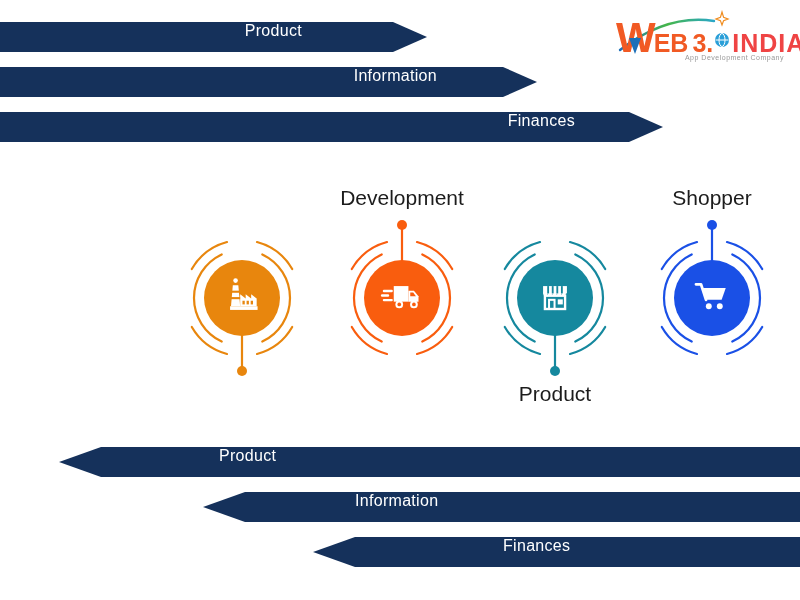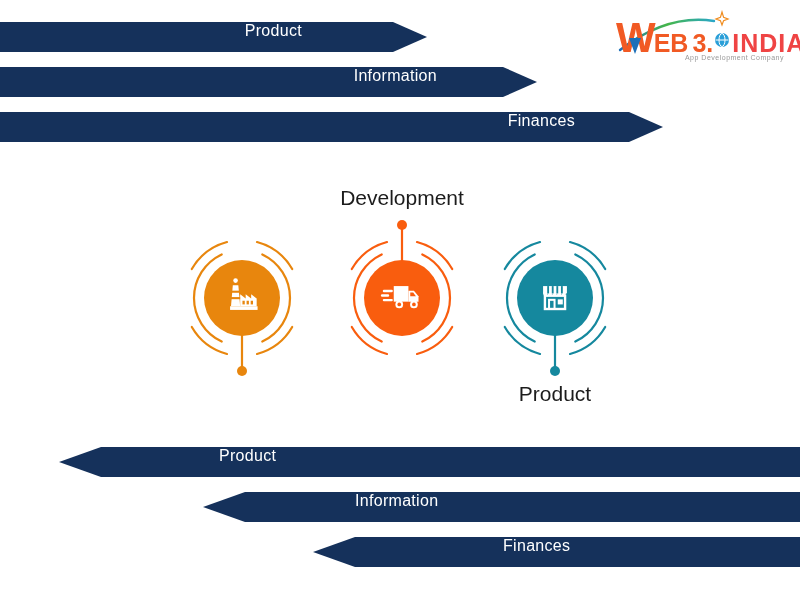--- a/index.html
+++ b/index.html
@@ -207,20 +207,27 @@
   </div>
 
   <div class="node n4" style="color: rgb(21, 136, 158);">
     <div class="node-label below">Product</div>
     <svg class="node-art" viewBox="0 0 150 230">
       <use href="#ring-down"></use>
       <use x="53" y="91" width="44" height="44" href="#storefront-icon"></use>
     </svg>
   </div>
 
+  <div class="node n5" style="color: rgb(26, 80, 230);">
+    <div class="node-label above">Shopper</div>
+    <svg class="node-art" viewBox="0 0 150 230">
+      <use href="#ring-up"></use>
+      <use x="53" y="91" width="44" height="44" href="#shopping-cart-icon"></use>
+    </svg>
+  </div>
 
   <div class="arrow dir-left b1" style="background-color: rgb(21, 49, 91);">
     <span>Product</span>
   </div>
   <div class="arrow dir-left b2" style="background-color: rgb(21, 49, 91);">
     <span>Information</span>
   </div>
   <div class="arrow dir-left b3" style="background-color: rgb(21, 49, 91);">
     <span>Finances</span>
   </div>

